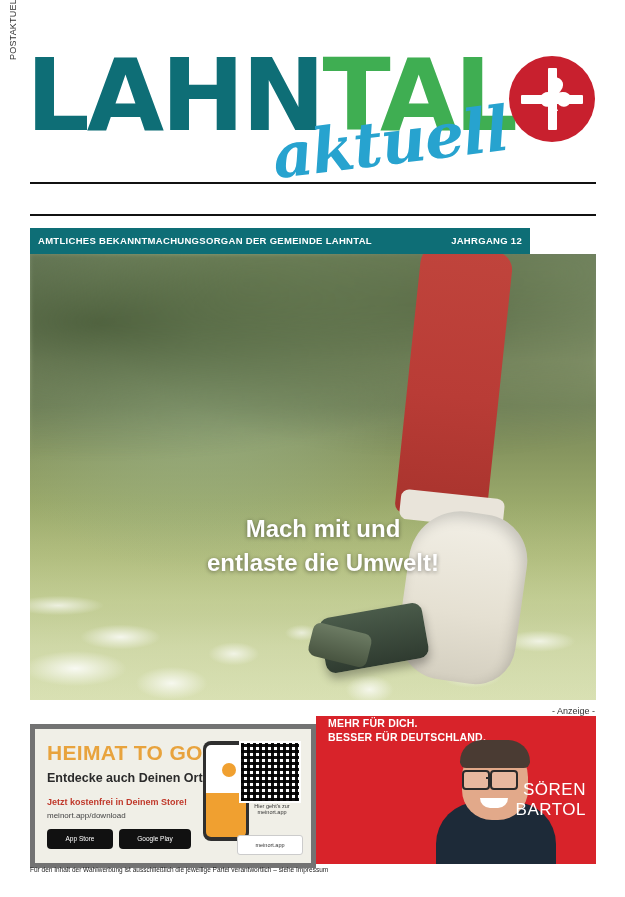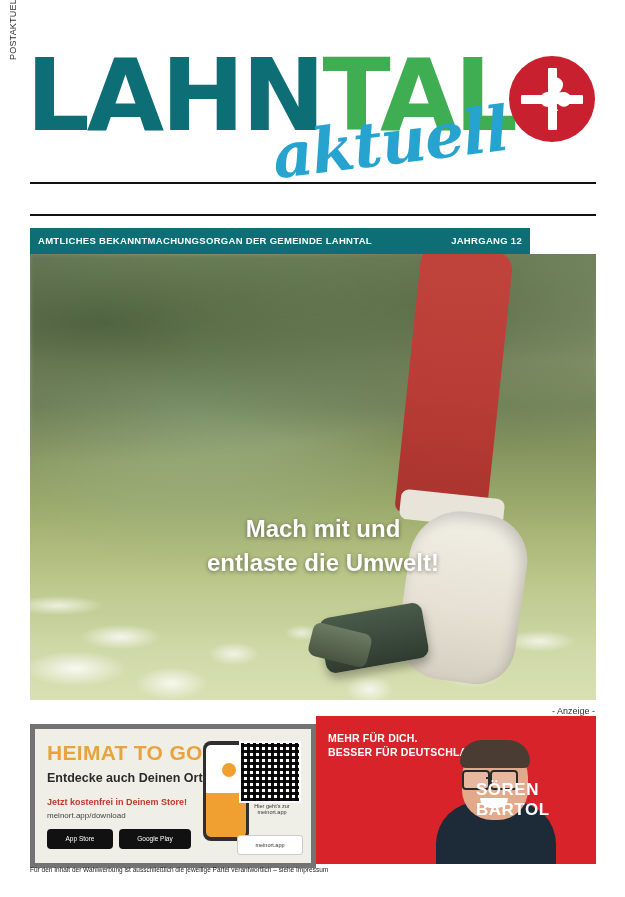--- a/index.html
+++ b/index.html
@@ -223,35 +223,35 @@
     position:absolute;right:8px;bottom:8px;width:64px;height:18px;
     background:#fff;border:1px solid #ccc;border-radius:3px;
     font-size:5.5px;color:#333;line-height:18px;text-align:center;
   }
 
   .ad-right{
     position:absolute;left:316px;top:716px;width:280px;height:148px;
     background:#d8232a;overflow:hidden;
   }
   .ad-right .slogan{
-    position:absolute;left:12px;top:15px;width:160px;
+    position:absolute;left:12px;top:0;width:160px;
     color:#fff;font-size:10.5px;line-height:14px;font-weight:bold;letter-spacing:.2px;
   }
   .ad-right .spd{
     position:absolute;left:12px;bottom:16px;
     color:#fff;font-size:38px;font-weight:bold;letter-spacing:0px;
     font-family:"DejaVu Sans", sans-serif;
   }
   .ad-right .claim{
     position:absolute;left:128px;bottom:8px;width:150px;
     color:#fff;font-size:9.5px;font-weight:bold;letter-spacing:.2px;
   }
   .ad-right .name{
-    position:absolute;right:10px;top:64px;width:110px;text-align:left;
-    color:#fff;font-size:17px;line-height:20px;font-weight:bold;letter-spacing:.5px;
+    position:absolute;right:10px;top:64px;width:110px;text-align:right;
+    color:#fff;font-size:17px;line-height:20px;font-weight:normal;letter-spacing:.5px;
   }
   .ad-right .portrait{
     position:absolute;left:116px;top:14px;width:128px;height:134px;
   }
   .ad-right .p-body{
     position:absolute;left:4px;top:72px;width:120px;height:62px;
     background:#1d2a38;border-radius:42px 42px 0 0;
   }
   .ad-right .p-head{
     position:absolute;left:30px;top:14px;width:66px;height:76px;

